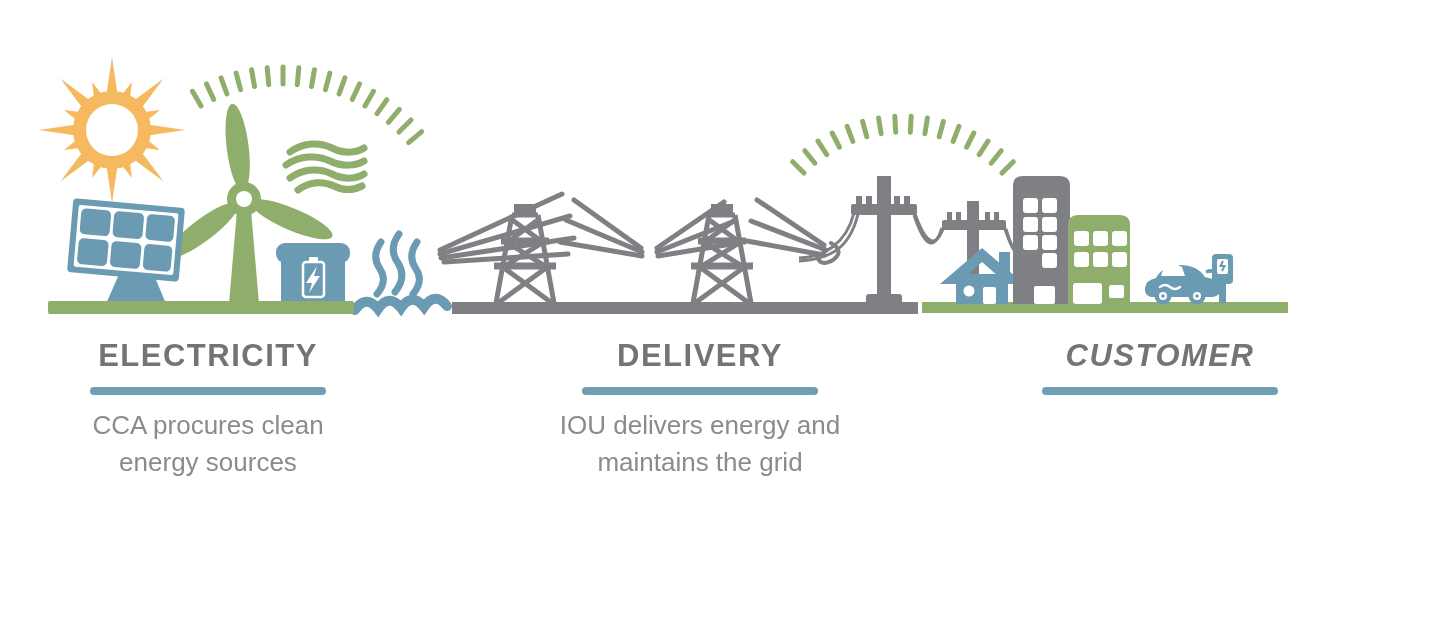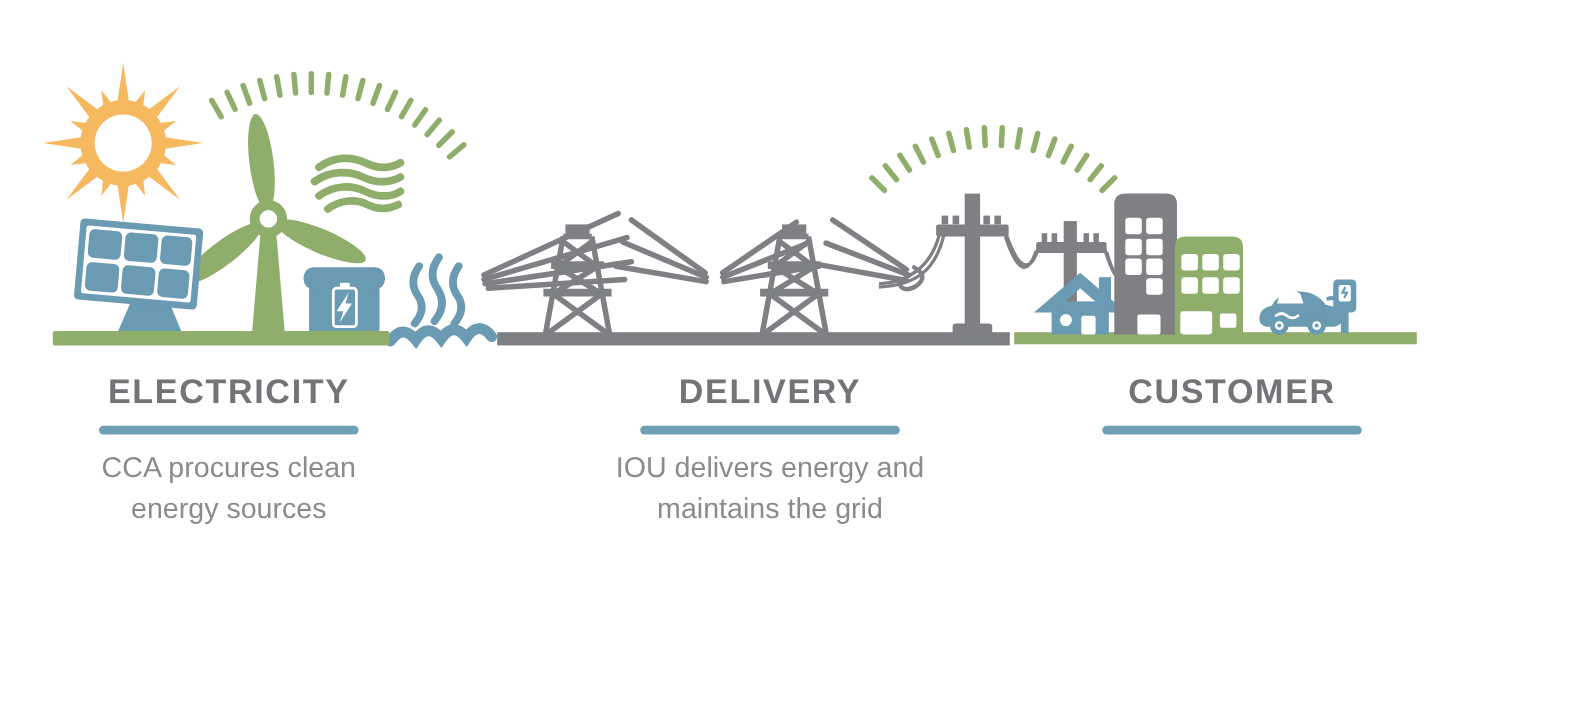--- a/index.html
+++ b/index.html
@@ -12,21 +12,21 @@
   .s-green{stroke:var(--green);} .s-blue{stroke:var(--blue);}
   .s-gray{stroke:var(--gray);}   .s-white{stroke:#fff;}
   .sec{position:absolute;top:338px;width:320px;text-align:center;}
   .sec h2{margin:0;font-size:31px;font-weight:bold;letter-spacing:1.5px;
           color:var(--heading);}
   .rule{height:8px;width:236px;border-radius:4px;background:var(--underline);
         margin:13px auto 0;}
   .desc{font-size:26px;line-height:37px;color:var(--body);margin:12px auto 0;}
   #sec-electricity{left:48px;}  #sec-electricity .desc{max-width:280px;}
   #sec-delivery{left:540px;}    #sec-delivery .desc{max-width:285px;}
-  #sec-customer{left:960px;}    #sec-customer .desc{max-width:250px;}
+  #sec-customer{left:1000px;font-style:italic;}    #sec-customer .desc{max-width:250px;}
 </style>
 </head>
 <body>
 
 <div class="stage">
 
 <svg width="1444" height="643" viewBox="0 0 1444 643">
   <defs>
     <polygon id="rayL" points="105.5,101 118.5,101 112,57"></polygon>
     <polygon id="rayS" points="105.5,101 118.5,101 112,78"></polygon>

